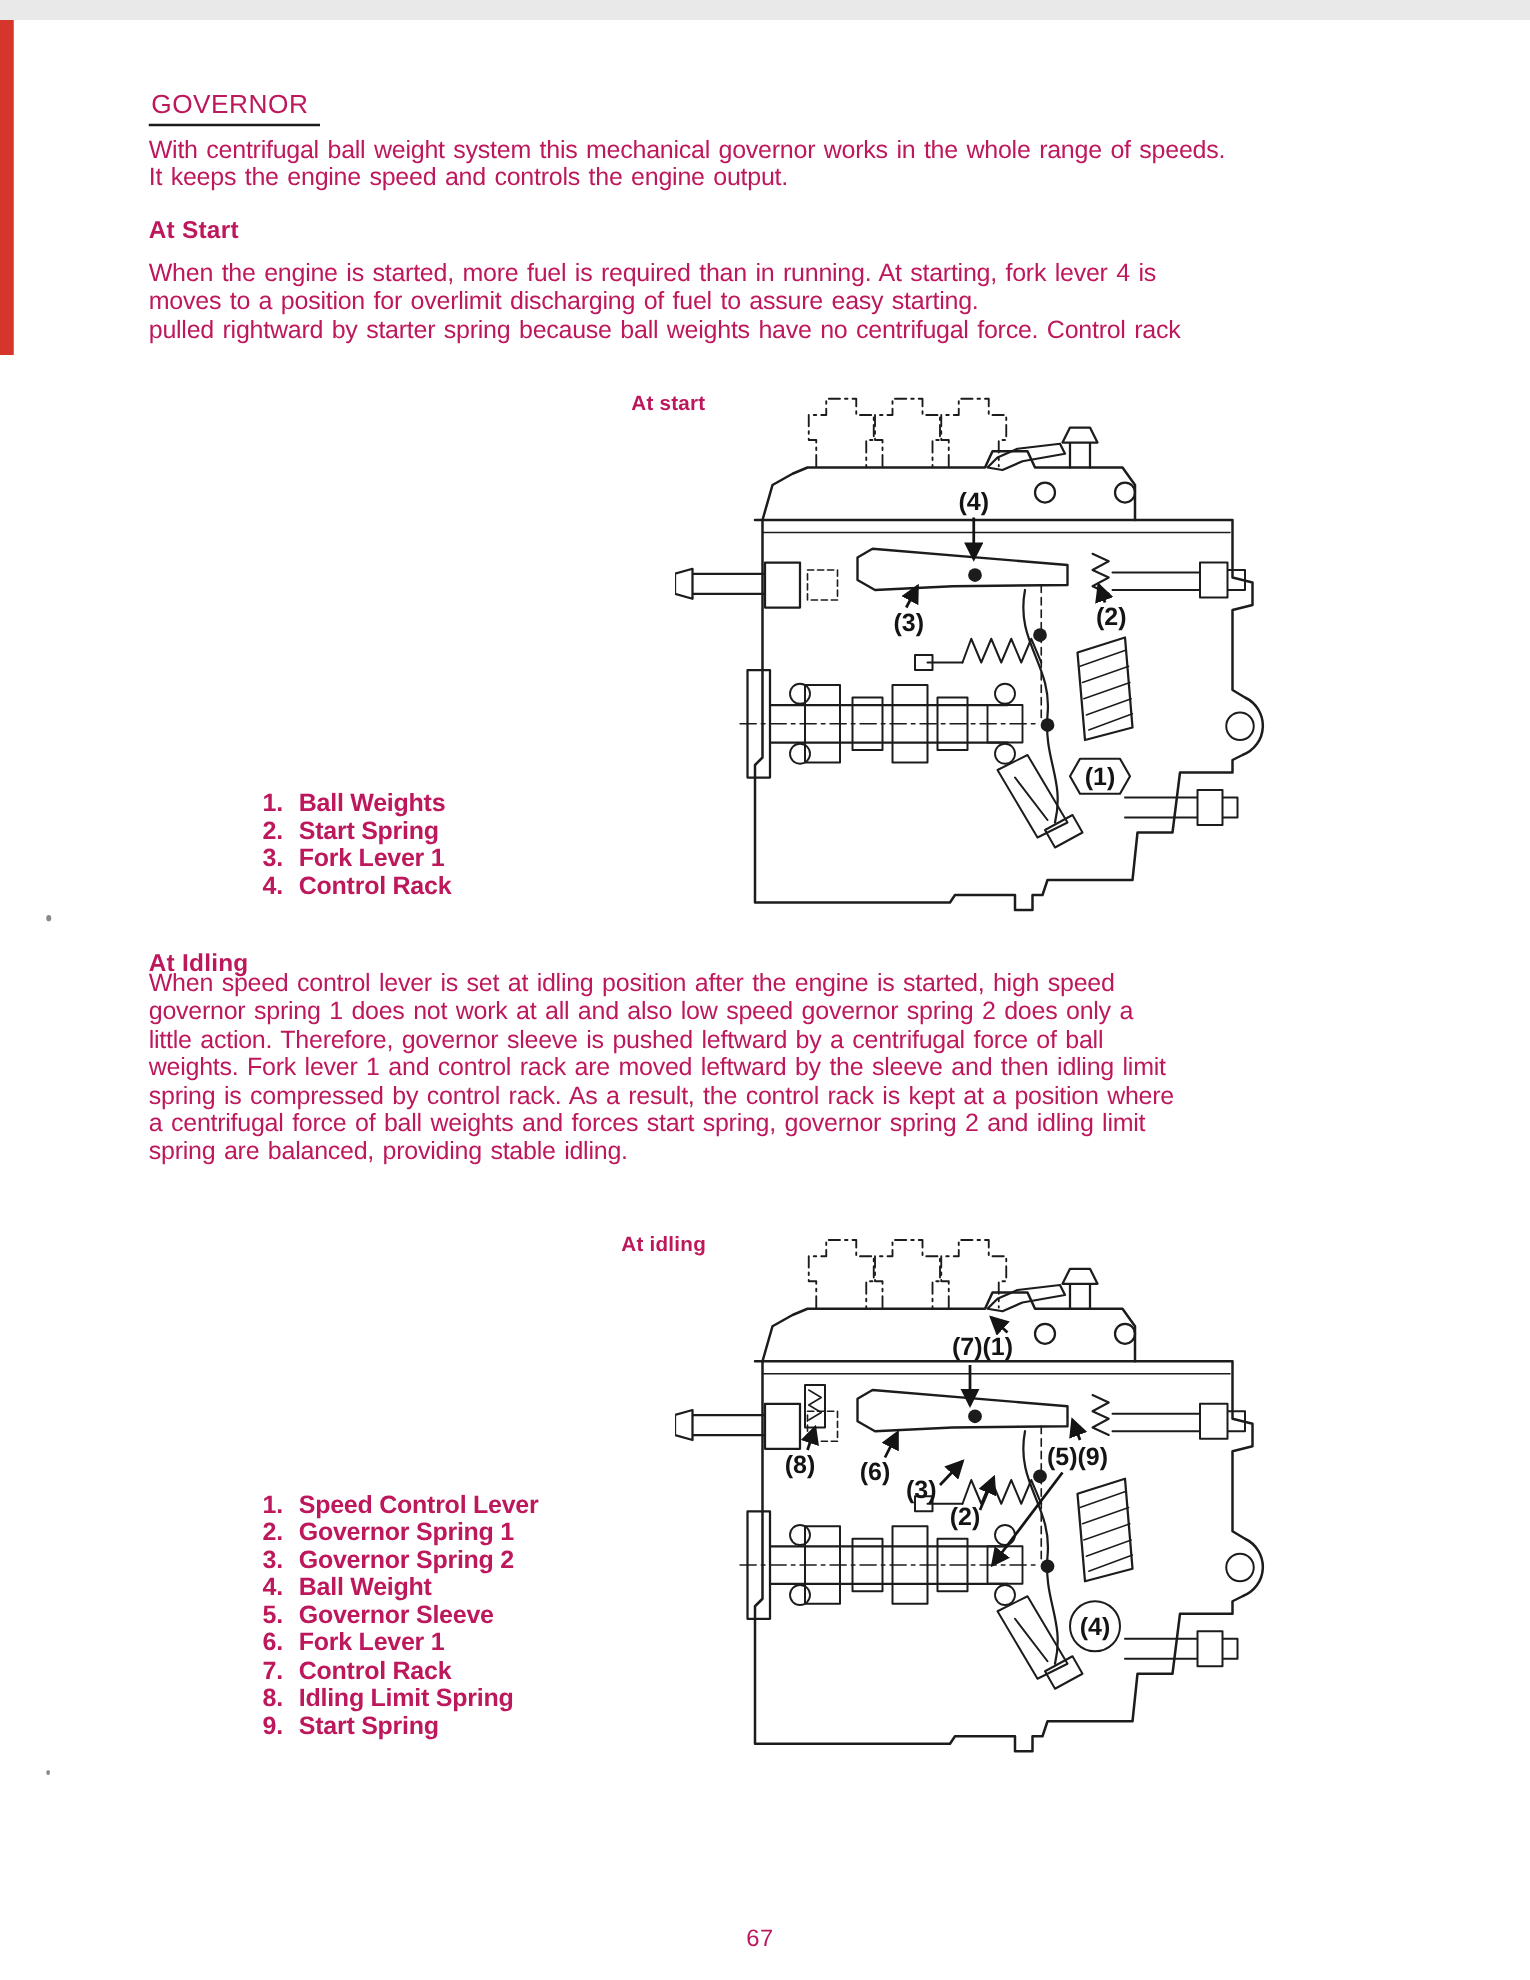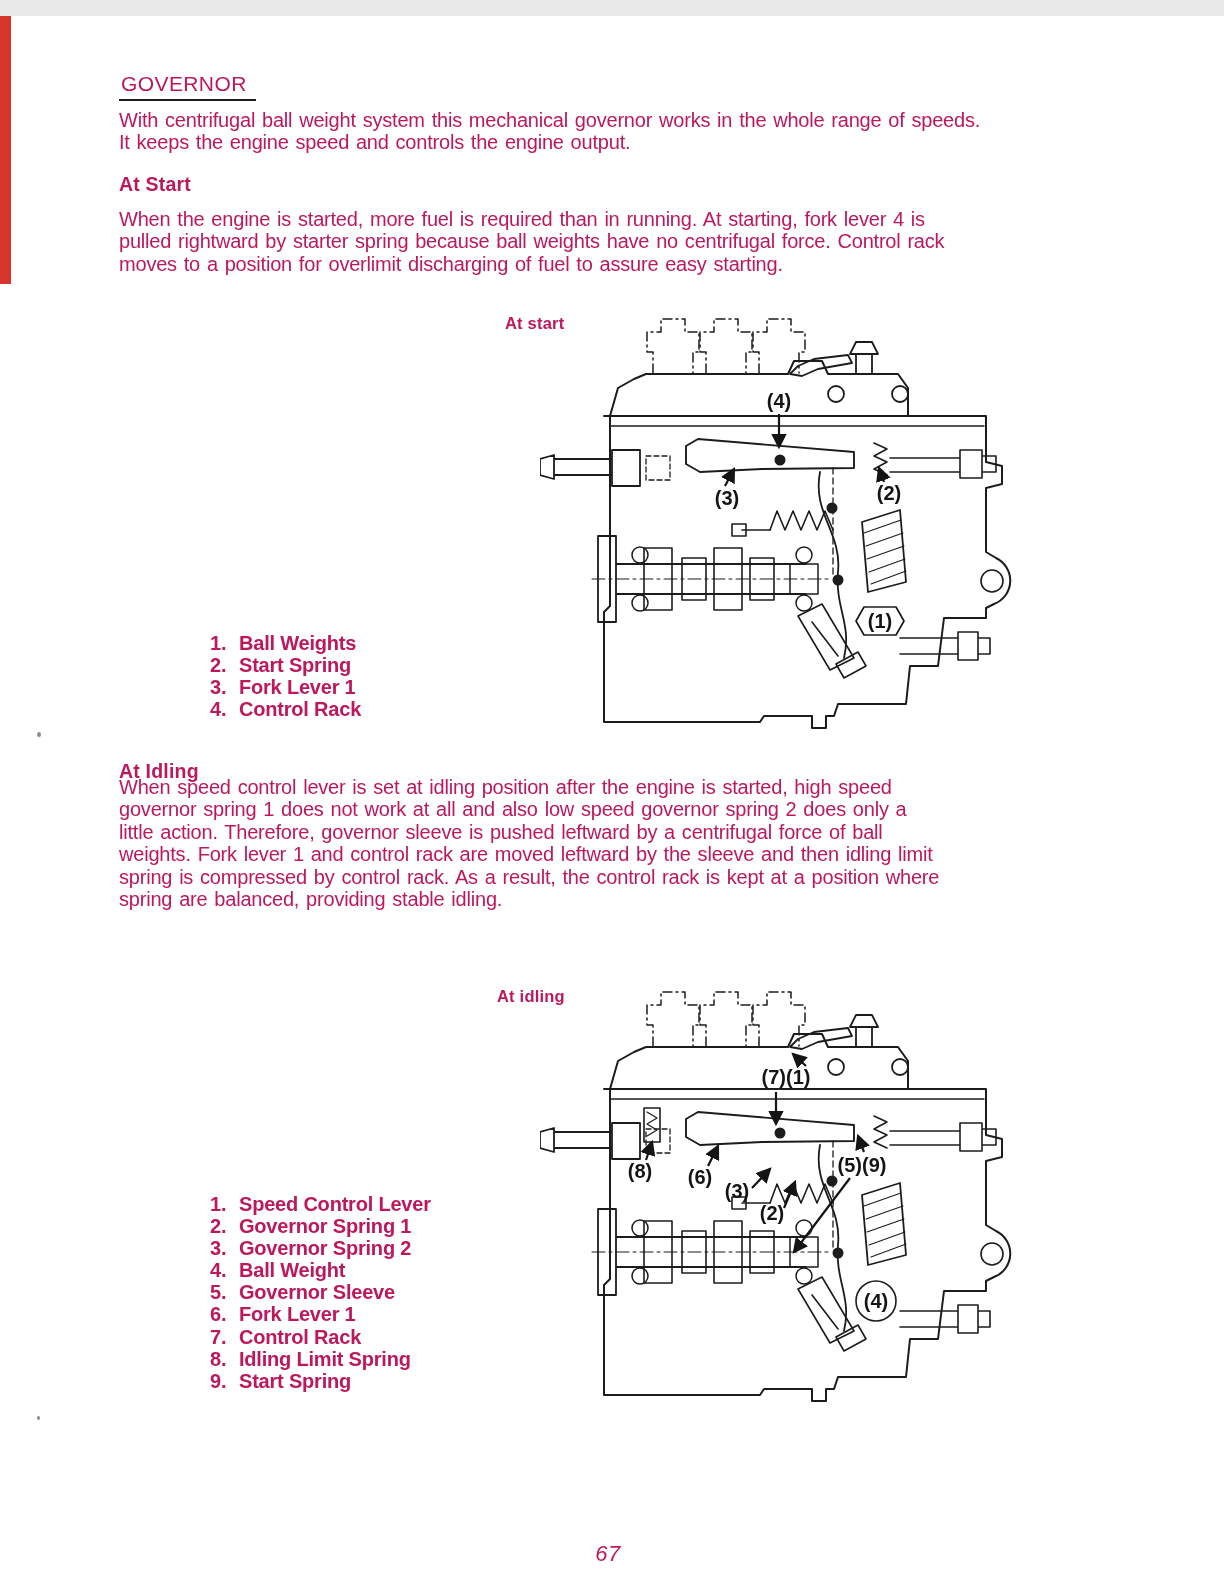--- a/index.html
+++ b/index.html
@@ -14,21 +14,21 @@
     left:119px;top:56px;font-size:21px;letter-spacing:.4px;
     border-bottom:2px solid #1b1b1b;padding:0 9px 3px 2px;
   }
   .body-text{font-size:20px;line-height:22.4px;word-spacing:1.5px;letter-spacing:-0.2px;width:905px;}
   .body-text .ln{white-space:nowrap;}
   .h2{font-size:19.5px;font-weight:bold;letter-spacing:.2px;}
   .fig-caption{font-size:16.5px;font-weight:bold;letter-spacing:.2px;}
   .legend{font-size:20px;font-weight:bold;line-height:22px;letter-spacing:-0.2px;}
   .legend .row{display:flex;}
   .legend .num{width:29px;flex:0 0 29px;}
-  .page-number{font-size:22px;letter-spacing:.5px;font-style:italic;}
+  .page-number{font-size:19px;letter-spacing:.5px;}
   .speck{position:absolute;background:#8a8a8a;border-radius:50%;}
   svg{position:absolute;display:block;}
   svg .draw{stroke:#1c1c1c;fill:none;stroke-linejoin:round;stroke-linecap:round;}
   svg text{font-family:"Liberation Sans",sans-serif;font-weight:bold;font-size:20px;fill:#141414;}
   svg .callout-arrow{stroke:#141414;stroke-width:2.2;fill:none;}
 </style>
 </head>
 <body>
 
 <div class="page">
@@ -39,22 +39,22 @@
 
   <div class="abs body-text" style="left:119px;top:93px;">
     <div class="ln">With centrifugal ball weight system this mechanical governor works in the whole range of speeds.</div>
     <div class="ln">It keeps the engine speed and controls the engine output.</div>
   </div>
 
   <div class="abs h2" style="left:119px;top:157px;">At Start</div>
 
   <div class="abs body-text" style="left:119px;top:192px;">
     <div class="ln">When the engine is started, more fuel is required than in running. At starting, fork lever 4 is</div>
+    <div class="ln">moves to a position for overlimit discharging of fuel to assure easy starting.</div>
     <div class="ln">pulled rightward by starter spring because ball weights have no centrifugal force. Control rack</div>
-    <div class="ln">moves to a position for overlimit discharging of fuel to assure easy starting.</div>
   </div>
 
   <div class="abs fig-caption" style="left:505px;top:298px;">At start</div>
 
   <svg style="left:540px;top:296px;" width="484" height="424" viewBox="540 296 484 424">
     <defs>
       <marker id="arr" viewBox="0 0 10 10" refX="8.5" refY="5" markerWidth="7" markerHeight="7" orient="auto-start-reverse">
         <path d="M0,0 L10,5 L0,10 Z" fill="#141414"></path>
       </marker>
       <g id="pump-base" class="draw" stroke-width="2">
@@ -144,20 +144,21 @@
   </div>
 
   <div class="abs h2" style="left:119px;top:744px;">At Idling</div>
 
   <div class="abs body-text" style="left:119px;top:760px;">
     <div class="ln">When speed control lever is set at idling position after the engine is started, high speed</div>
     <div class="ln">governor spring 1 does not work at all and also low speed governor spring 2 does only a</div>
     <div class="ln">little action. Therefore, governor sleeve is pushed leftward by a centrifugal force of ball</div>
     <div class="ln">weights. Fork lever 1 and control rack are moved leftward by the sleeve and then idling limit</div>
     <div class="ln">spring is compressed by control rack. As a result, the control rack is kept at a position where</div>
+    <div class="ln">a centrifugal force of ball weights and forces start spring, governor spring 2 and idling limit</div>
     <div class="ln">spring are balanced, providing stable idling.</div>
   </div>
 
   <div class="abs fig-caption" style="left:497px;top:971px;">At idling</div>
 
   <svg style="left:540px;top:969px;" width="490" height="440" viewBox="540 969 490 440">
     <use href="#pump-base" transform="translate(0,673)"></use>
 
     <g class="draw">
       <path d="M644,1092 H660 V1126 H644 Z" stroke-width="1.6"></path>

